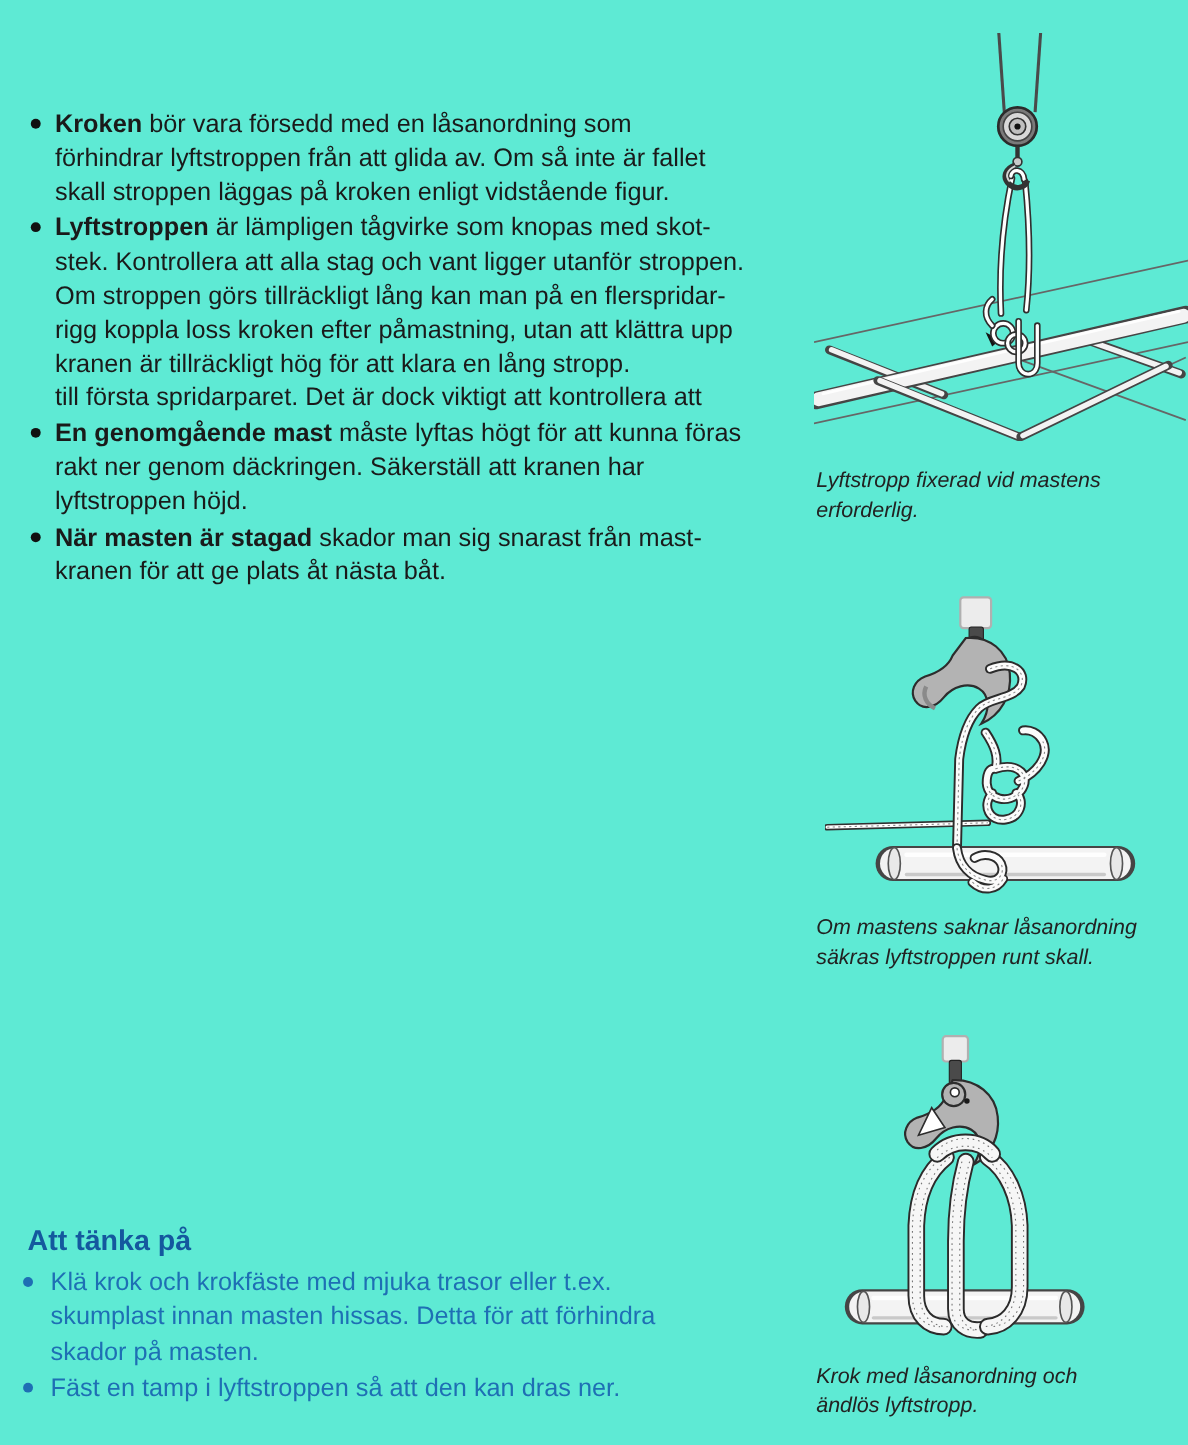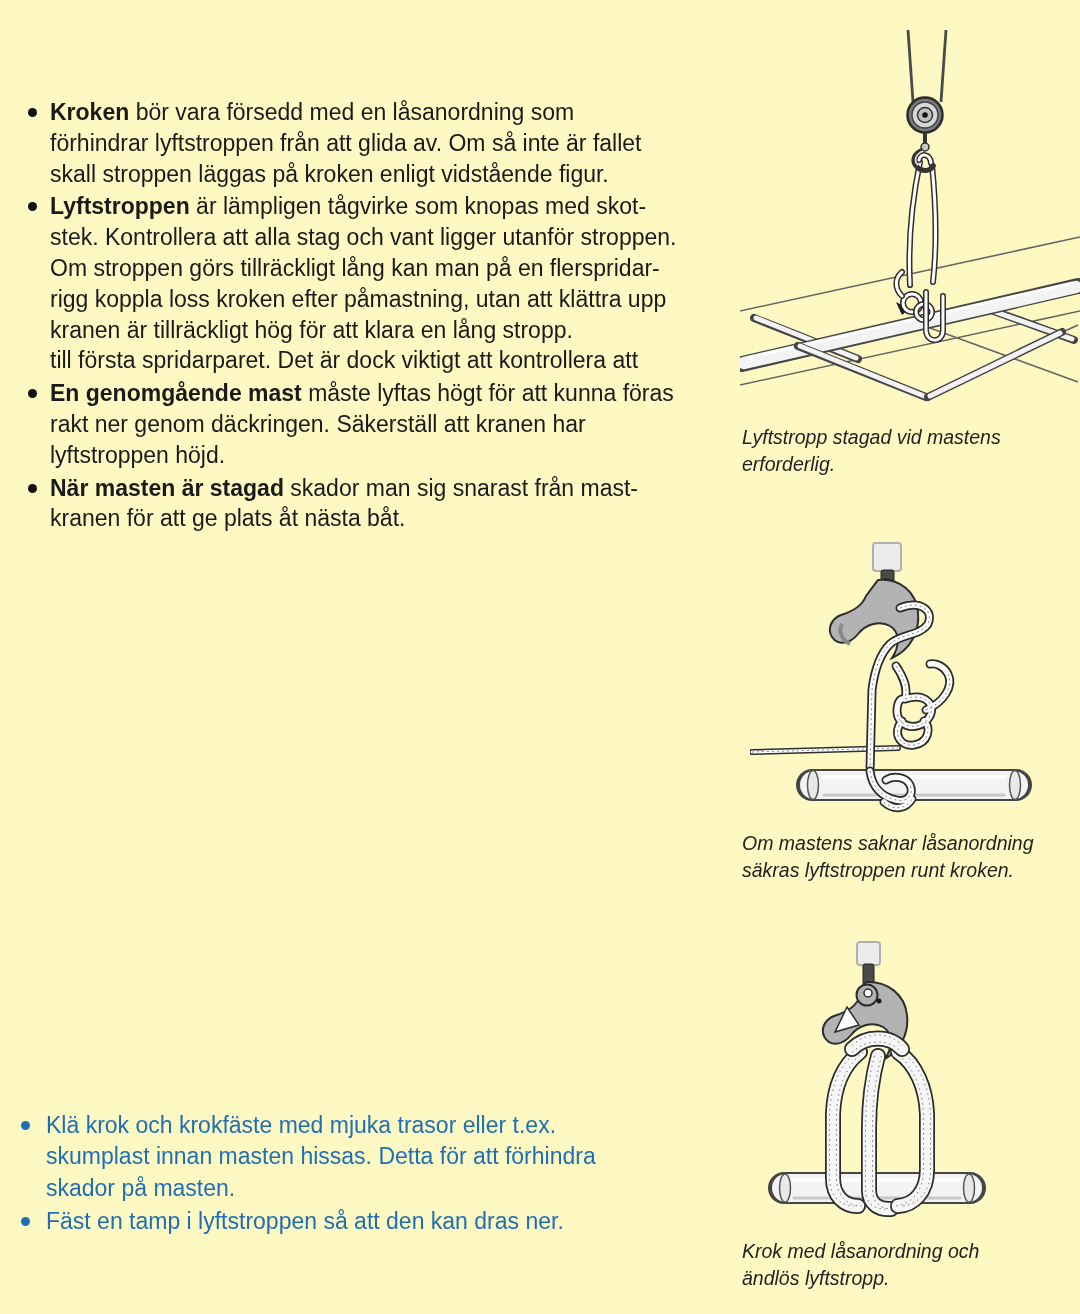--- a/index.html
+++ b/index.html
@@ -1,18 +1,18 @@
 <!DOCTYPE html>
 <html><head>
 <meta charset="utf-8">
 <style>
   * { margin:0; padding:0; box-sizing:border-box; }
   html,body { background:#ffffff; }
   .page {
-    position:relative; width:1080px; height:1314px; background:#fef9c3;
+    position:relative; width:1080px; height:1314px; background:#5eead4;
     font-family:"Liberation Sans", sans-serif; color:#1a1a1a; overflow:hidden;
   }
   
   .main-text { position:absolute; left:28px; top:97px; width:700px; }
   .bullet { position:relative; padding-left:22px; margin-top:2px; }
   .bullet:first-child { margin-top:0; }
   .bullet .dot {
     position:absolute; left:0; top:11px; width:9px; height:9px;
     border-radius:50%; background:#111;
   }
@@ -137,21 +137,21 @@
       <circle cx="185" cy="85" r="13" fill="#d8d8d8" stroke="#444" stroke-width="1.5"></circle>
       <circle cx="185" cy="85" r="7.5" fill="#bfbfbf" stroke="#333" stroke-width="1.5"></circle>
       <circle cx="185" cy="85" r="2.8" fill="#111"></circle>
       <line x1="185" y1="103" x2="185" y2="114" stroke="#333" stroke-width="4"></line>
       <circle cx="185" cy="117" r="4" fill="#c9c9c9" stroke="#333" stroke-width="1.5"></circle>
       <path d="M183,120 C174,123 171,131 177,137 C183,143 192,141 194,134" fill="none" stroke="#333" stroke-width="5"></path>
       <path d="M183,121 C176,124 173,130 178,135" fill="none" stroke="#d5d5d5" stroke-width="1.8"></path>
     </g>
   </svg>
   <div class="caption" style="top:424px;">
-    <span>Lyftstropp stagad vid mastens</span>
+    <span>Lyftstropp fixerad vid mastens</span>
     <span>erforderlig.</span>
   </div>
 
   <svg class="fig" style="left:750px; top:538px;" width="320" height="282" viewBox="0 0 320 282">
 
     <rect x="123" y="5" width="28" height="28" rx="3" fill="#ececec" stroke="#b0b0b0" stroke-width="2"></rect>
     <rect x="131" y="32" width="13" height="24" rx="2" fill="#4a4a4a" stroke="#222" stroke-width="1"></rect>
 
     <path class="ropeTO" d="M2,214 L148,210"></path>
     <path class="ropeTI" d="M2,214 L148,210"></path>
@@ -185,21 +185,21 @@
     </g>
 
     <g>
       <path class="ropeO" d="M120,233 C122,249 132,259 146,262 C158,265 164,256 160,247 C156,239 144,237 136,242 M134,264 C144,273 156,271 162,261"></path>
       <path class="ropeI" d="M120,233 C122,249 132,259 146,262 C158,265 164,256 160,247 C156,239 144,237 136,242 M134,264 C144,273 156,271 162,261"></path>
       <path class="ropeD" d="M120,233 C122,249 132,259 146,262 C158,265 164,256 160,247 M134,264 C144,273 156,271 162,261"></path>
     </g>
   </svg>
   <div class="caption" style="top:830px;">
     <span>Om mastens saknar låsanordning</span>
-    <span>säkras lyftstroppen runt kroken.</span>
+    <span>säkras lyftstroppen runt skall.</span>
   </div>
 
   <svg class="fig" style="left:748px; top:938px;" width="320" height="280" viewBox="0 0 320 280">
     <defs>
       <path id="f3b1" d="M112,114 C94,128 86,150 85,176 L85,240 C85,258 96,268 110,268"></path>
       <path id="f3b2" d="M130,118 C124,140 121,164 121,190 L121,252 C121,266 131,272 143,271"></path>
       <path id="f3b3" d="M150,114 C168,126 178,150 179,176 L179,232 C179,254 166,267 150,268"></path>
       <path id="f3b4" d="M104,111 C118,97 142,97 154,111"></path>
     </defs>
 
@@ -243,20 +243,21 @@
       <use href="#f3b4" class="stitch" transform="translate(0,-3.5)"></use>
         <use href="#f3b4" class="stitch" transform="translate(0,3.5)"></use>
     </g>
   </svg>
   <div class="caption" style="top:1238px;font-style:italic;">
     <span>Krok med låsanordning och</span>
     <span>ändlös lyftstropp.</span>
   </div>
 
   <section class="think">
+    <h2>Att tänka på</h2>
     <div class="bullet">
       <span class="dot"></span>
       <div class="line">Klä krok och krokfäste med mjuka trasor eller t.ex.</div>
       <div class="line">skumplast innan masten hissas. Detta för att förhindra</div>
       <div class="line">skador på masten.</div>
     </div>
     <div class="bullet">
       <span class="dot"></span>
       <div class="line">Fäst en tamp i lyftstroppen så att den kan dras ner.</div>
     </div>

